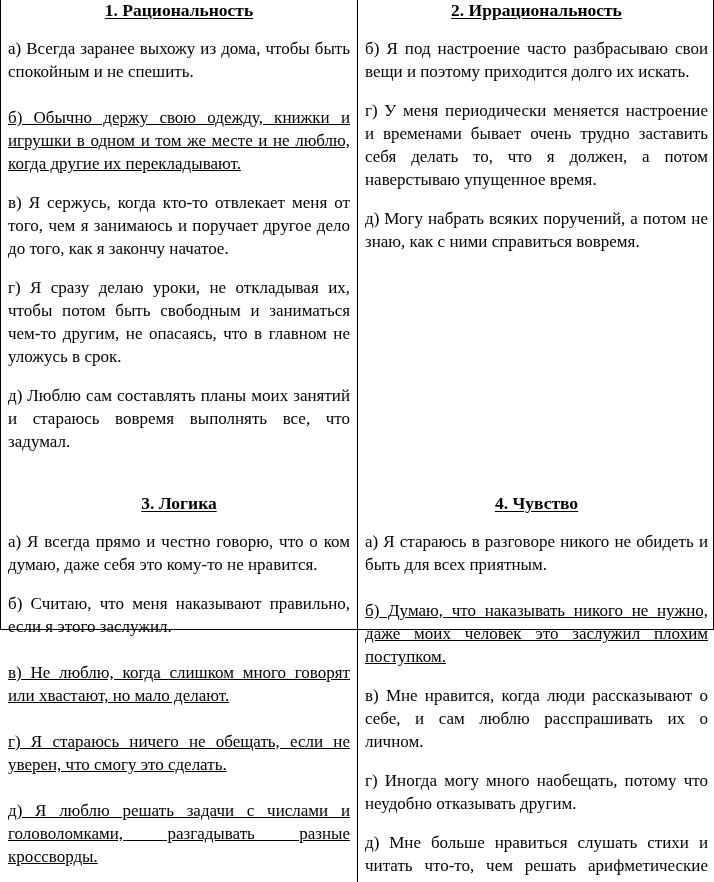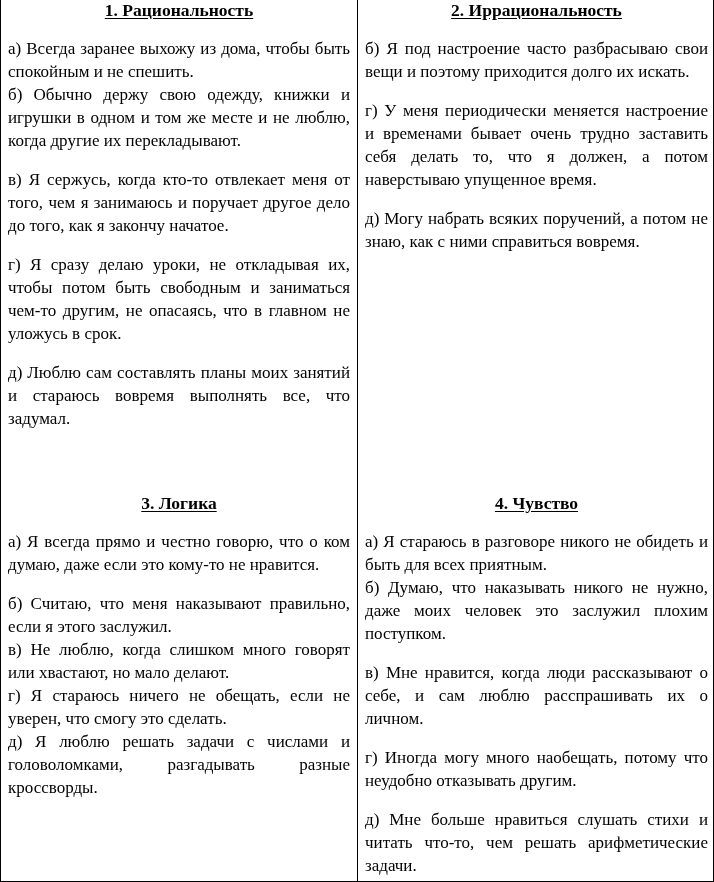--- a/index.html
+++ b/index.html
@@ -15,21 +15,21 @@
     color: #000000;
   }
   .sheet {
     width: 714px;
     height: 882px;
     position: relative;
     box-sizing: border-box;
   }
   .grid {
     width: 714px;
-    height: 882px;
+    height: 630px;
     box-sizing: border-box;
     border-left: 1.5px solid #000;
     border-right: 1.5px solid #000;
     border-bottom: 1.5px solid #000;
     border-top: 0;
     display: grid;
     grid-template-columns: 357px 357px;
     grid-template-rows: 490px 392px;
   }
   .cell {
@@ -59,20 +59,22 @@
   }
   .para {
     text-align: justify;
     text-justify: inter-word;
     font-size: 17px;
     line-height: 23px;
     margin: 0;
     hyphens: none;
   }
   .para.gap-before {
+    margin-top: 23px;
+    text-decoration: underline;
   }
   .para.tight {
     margin-top: 16px;
   }
 </style>
 </head>
 <body>
 
 <div class="sheet">
   <div class="grid">
@@ -88,21 +90,21 @@
 
     <div class="cell col-right row-top">
       <div class="sec-title">2. Иррациональность</div>
       <p class="para tight">б) Я под настроение часто разбрасываю свои вещи и поэтому приходится долго их искать.</p>
       <p class="para tight">г) У меня периодически меняется настроение и временами бывает очень трудно заставить себя делать то, что я должен, а потом наверстываю упущенное время.</p>
       <p class="para tight">д) Могу набрать всяких поручений, а потом не знаю, как с ними справиться вовремя.</p>
     </div>
 
     <div class="cell col-left row-bottom">
       <div class="sec-title">3. Логика</div>
-      <p class="para tight">а) Я всегда прямо и честно говорю, что о ком думаю, даже если это кому-то не нравится.</p>
+      <p class="para tight">а) Я всегда прямо и честно говорю, что о ком думаю, даже себя это кому-то не нравится.</p>
       <p class="para tight">б) Считаю, что меня наказывают правильно, если я этого заслужил.</p>
       <p class="para gap-before">в) Не люблю, когда слишком много говорят или хвастают, но мало делают.</p>
       <p class="para gap-before">г) Я стараюсь ничего не обещать, если не уверен, что смогу это сделать.</p>
       <p class="para gap-before">д) Я люблю решать задачи с числами и головоломками, разгадывать разные кроссворды.</p>
     </div>
 
     <div class="cell col-right row-bottom">
       <div class="sec-title">4. Чувство</div>
       <p class="para tight">а) Я стараюсь в разговоре никого не обидеть и быть для всех приятным.</p>
       <p class="para gap-before">б) Думаю, что наказывать никого не нужно, даже моих человек это заслужил плохим поступком.</p>

